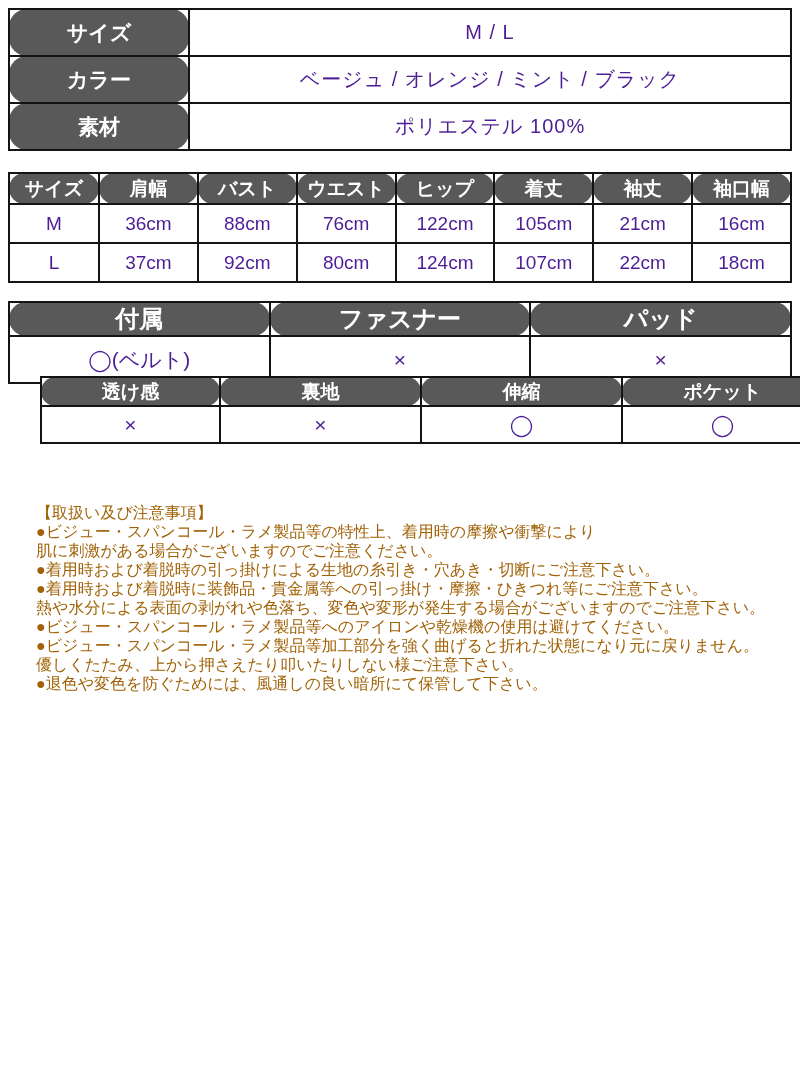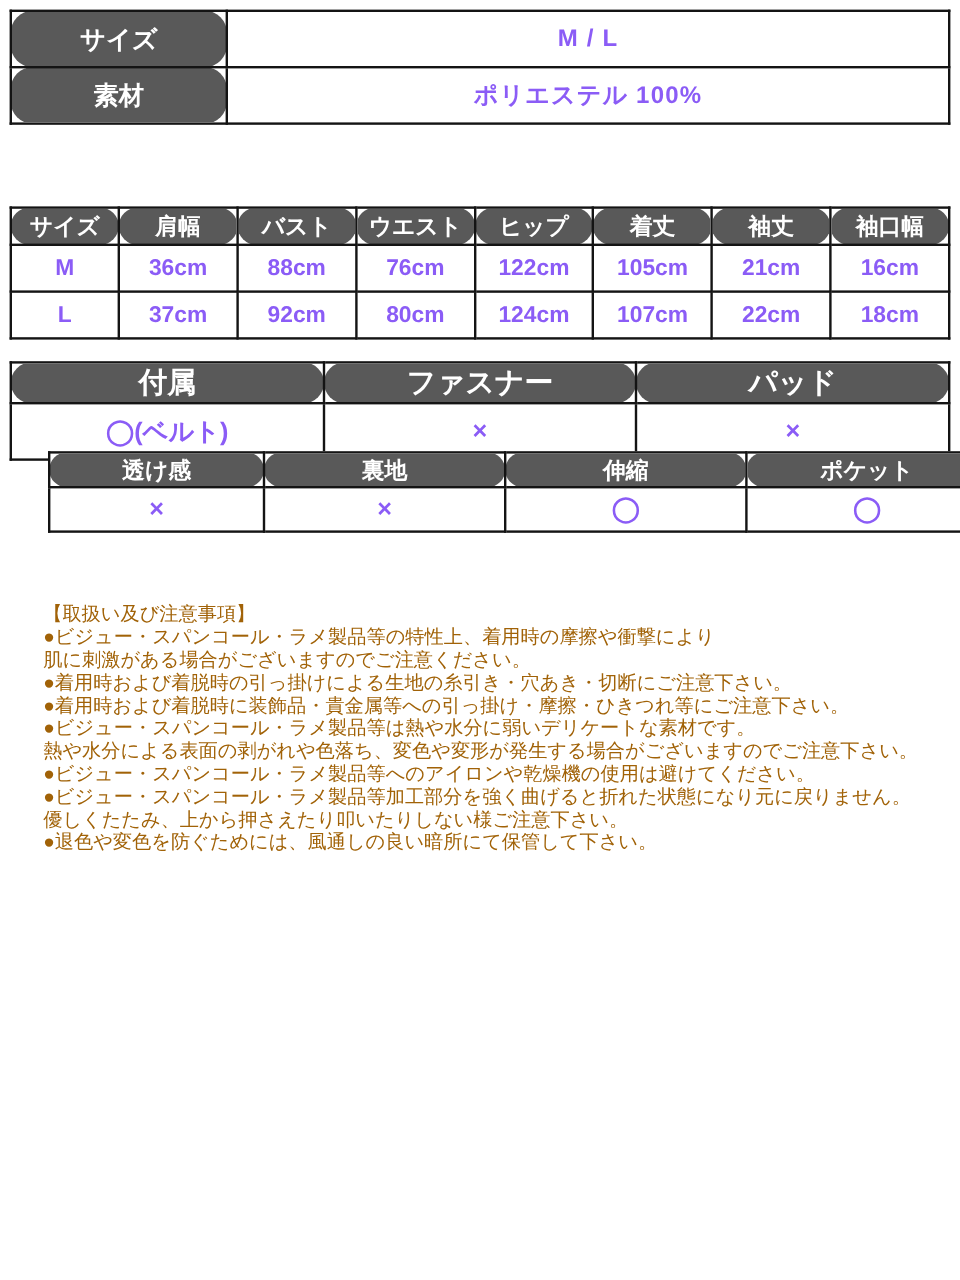--- a/index.html
+++ b/index.html
@@ -28,22 +28,22 @@
     overflow: hidden;
   }
   .tbl th {
     background: #595959;
     color: #ffffff;
     font-weight: bold;
     border-radius: 18px;
   }
   .tbl td {
     background: #ffffff;
-    color: #8b5cf6;
-    font-weight: bold;
+    color: #4c1d95;
+    font-weight: normal;
   }
 
   
   .info-table { left: 8px; top: 8px; width: 784px; }
   .info-table th { width: 180px; font-size: 21px; height: 47px; }
   .info-table td { font-size: 20px; letter-spacing: 1px; }
 
   
   .size-table { left: 8px; top: 172px; width: 784px; }
   .size-table th { font-size: 19px; height: 31px; }
@@ -75,20 +75,24 @@
 </head>
 <body>
 
 <div class="sheet">
 
   <table class="tbl info-table">
     <tbody>
         <tr>
       <th>サイズ</th>
       <td>M / L</td>
+    </tr>
+    <tr>
+      <th>カラー</th>
+      <td>ベージュ / オレンジ / ミント / ブラック</td>
     </tr>
     <tr>
       <th>素材</th>
       <td>ポリエステル 100%</td>
     </tr>
   </tbody>
     </table>
 
   <table class="tbl size-table">
     <colgroup>
@@ -172,21 +176,20 @@
     </tr>
   </tbody>
     </table>
 
   <div class="notes">
     <div class="note-line">【取扱い及び注意事項】</div>
     <div class="note-line">●ビジュー・スパンコール・ラメ製品等の特性上、着用時の摩擦や衝撃により</div>
     <div class="note-line">肌に刺激がある場合がございますのでご注意ください。</div>
     <div class="note-line">●着用時および着脱時の引っ掛けによる生地の糸引き・穴あき・切断にご注意下さい。</div>
     <div class="note-line">●着用時および着脱時に装飾品・貴金属等への引っ掛け・摩擦・ひきつれ等にご注意下さい。</div>
-    <div class="note-line">●ビジュー・スパンコール・ラメ製品等は熱や水分に弱いデリケートな素材です。</div>
     <div class="note-line">熱や水分による表面の剥がれや色落ち、変色や変形が発生する場合がございますのでご注意下さい。</div>
     <div class="note-line">●ビジュー・スパンコール・ラメ製品等へのアイロンや乾燥機の使用は避けてください。</div>
     <div class="note-line">●ビジュー・スパンコール・ラメ製品等加工部分を強く曲げると折れた状態になり元に戻りません。</div>
     <div class="note-line">優しくたたみ、上から押さえたり叩いたりしない様ご注意下さい。</div>
     <div class="note-line">●退色や変色を防ぐためには、風通しの良い暗所にて保管して下さい。</div>
   </div>
 
 </div>
 
 </body></html>

